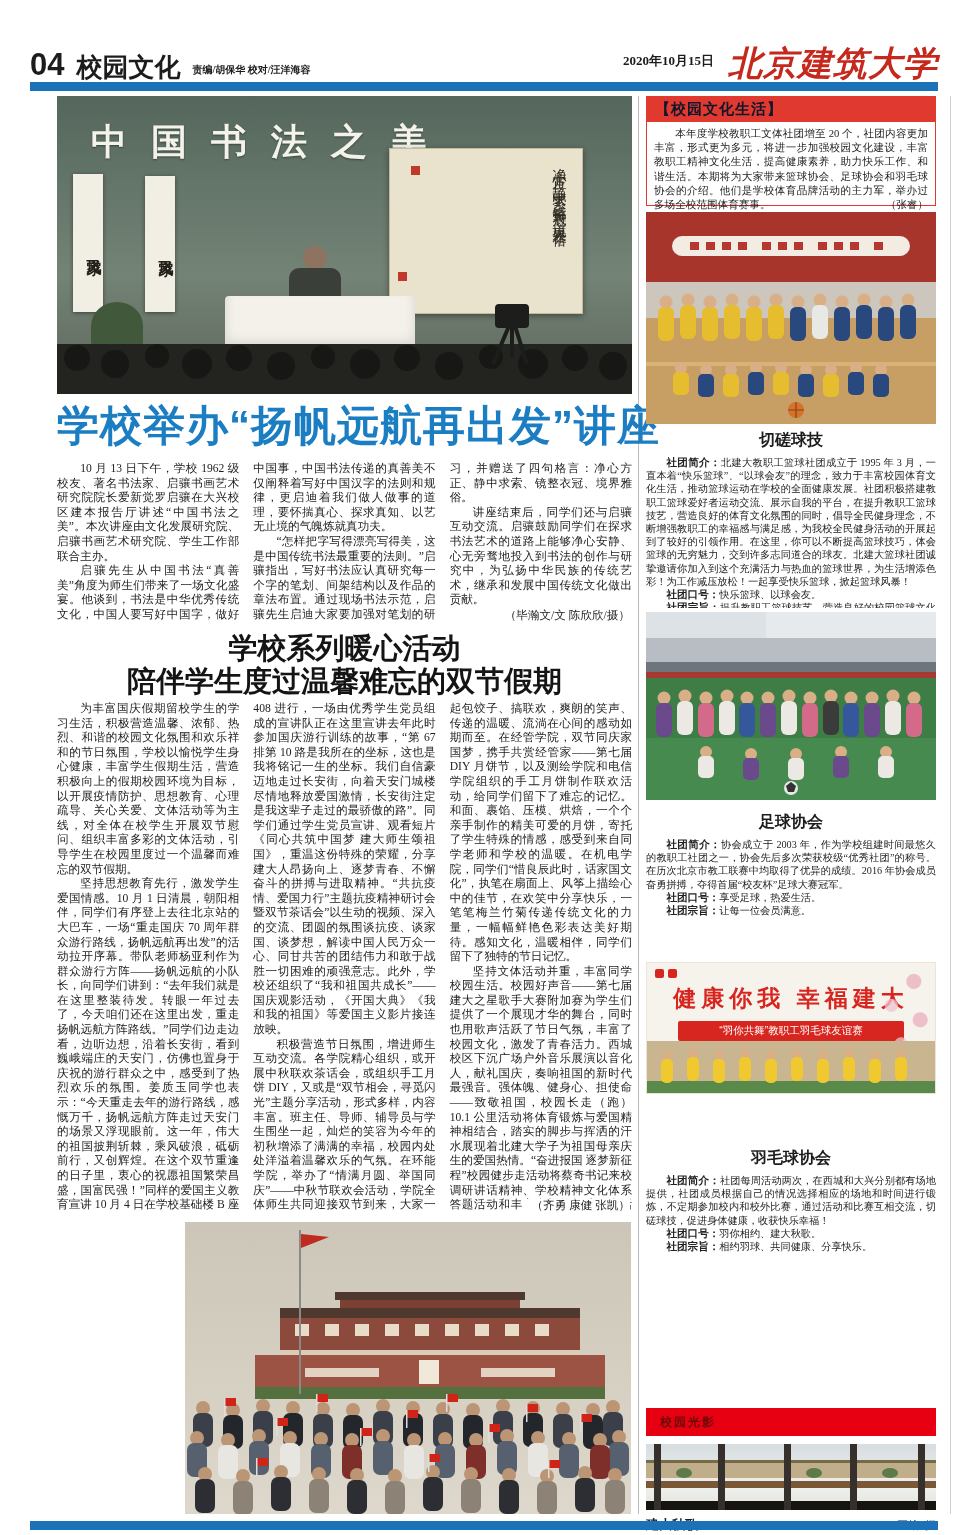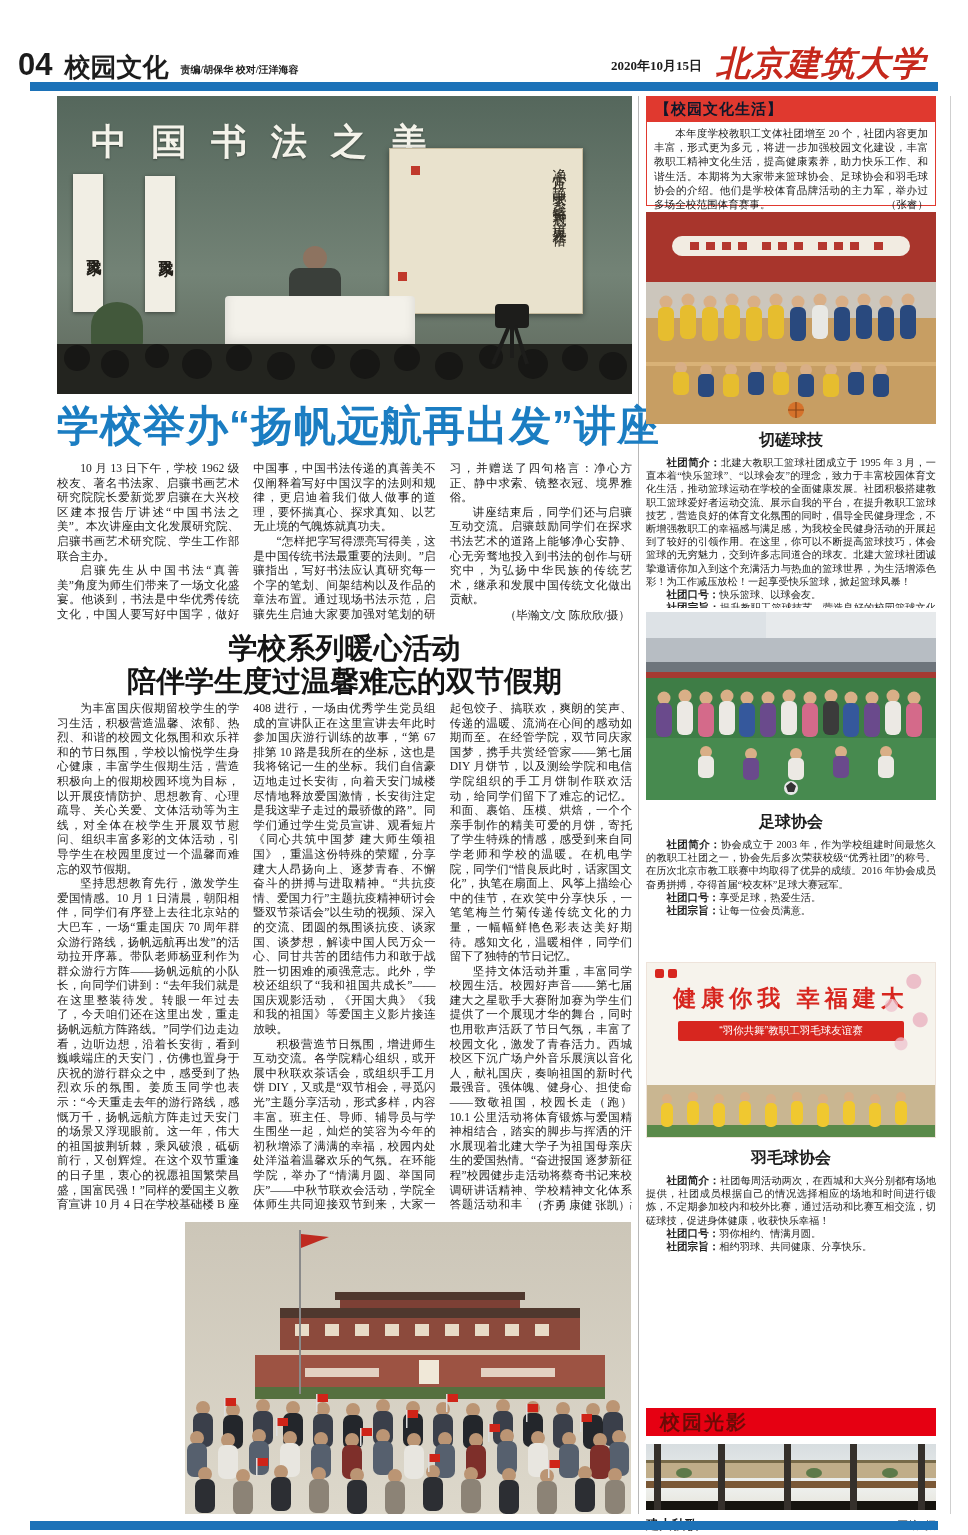--- a/index.html
+++ b/index.html
@@ -1,23 +1,23 @@
 <!DOCTYPE html>
 <html><head>
 <meta charset="utf-8">
 <style>
   html,body{margin:0;padding:0;background:#e9e9e9;}
   #page{position:relative;width:968px;height:1535px;margin:0 auto;background:#fff;overflow:hidden;
         font-family:"Liberation Serif","DejaVu Serif",serif;color:#1c1c1c;}
   
-  .hdr{position:absolute;left:18px;top:42px;width:908px;height:38px;display:flex;align-items:flex-end;}
+  .hdr{position:absolute;left:30px;top:42px;width:908px;height:38px;display:flex;align-items:flex-end;}
   .pagenum{font-family:"Liberation Sans",sans-serif;font-size:31px;font-weight:700;line-height:1;}
   .section-title{font-family:"Liberation Sans",sans-serif;font-size:26px;font-weight:700;line-height:1;margin-left:12px;}
   .editors{font-size:10px;font-weight:700;margin-left:12px;padding-bottom:3px;}
-  .hdr-right{margin-left:auto;display:flex;align-items:flex-end;margin-top:18px;}
+  .hdr-right{margin-left:auto;display:flex;align-items:center;margin-top:18px;}
   .date{font-size:13px;font-weight:700;padding-bottom:5px;}
   .masthead{font-family:"DejaVu Serif",serif;font-style:italic;font-weight:700;font-size:34px;line-height:1;color:#c5281c;margin-left:14px;letter-spacing:1px;}
   .bar{position:absolute;left:30px;width:908px;height:9px;background:#1c72b8;}
   .bar.top{top:82px}.bar.bottom{top:1521px}
   .vline{position:absolute;left:638px;top:96px;width:1px;height:1418px;background:#b8b8b8;}
   .edgeline{position:absolute;left:950px;top:96px;width:1px;height:1418px;background:#cfcfcf;}
   
   .main{position:absolute;left:57px;top:96px;width:575px;height:1420px;}
   .photo1{position:absolute;left:0;top:0;width:575px;height:298px;overflow:hidden;
           background:linear-gradient(#55675c,#73837六 60%,#5d665a);background:linear-gradient(#55675c,#738376 60%,#5d665a);}
@@ -57,31 +57,31 @@
   .sb-photo{overflow:hidden;}
   .ph-bball{top:116px;height:212px;}
   .ph-fball{top:516px;height:188px;}
   .club{text-align:justify;overflow:hidden;}
   .club-title{text-align:center;font-family:"Liberation Sans",sans-serif;font-weight:700;font-size:16px;margin:0 0 5px;}
   .club p{margin:0;text-indent:2em;font-size:10.2px;line-height:13.2px;color:#222;}
   .club b{font-family:"Liberation Sans",sans-serif;font-size:10.6px;}
   .club1{top:334px;height:178px;}
   .club2{top:716px;height:142px;}
   .club3{top:1052px;height:196px;}
-  .poster{top:866px;height:176px;background:#f6f3ec;border:1px solid #eee3da;box-sizing:border-box;overflow:hidden;}
+  .poster{top:866px;height:132px;background:#f6f3ec;border:1px solid #eee3da;box-sizing:border-box;overflow:hidden;}
   .poster-logos{position:absolute;left:8px;top:6px;display:flex;gap:4px;}
   .poster-logos i{display:block;width:9px;height:9px;background:#d7261f;border-radius:2px;}
   .poster-l1{margin-top:20px;text-align:center;color:#d7261f;font-family:"Liberation Sans",sans-serif;font-weight:900;font-size:23px;letter-spacing:5px;white-space:nowrap;}
   .poster-l2{margin-top:3px;text-align:center;color:#d7261f;font-family:"Liberation Sans",sans-serif;font-weight:900;font-size:20px;letter-spacing:3px;white-space:nowrap;}
   .poster-ribbon{margin:7px auto 0;width:226px;background:#d7261f;color:#fff;font-family:"Liberation Sans",sans-serif;font-size:10.5px;text-align:center;padding:3px 0;border-radius:2px;}
   .poster-flowers{position:absolute;right:2px;top:4px;width:64px;height:96px;opacity:.75;
      background:radial-gradient(circle at 70% 15%,#e9aebe 7px,transparent 8px),radial-gradient(circle at 35% 40%,#eec3cf 6px,transparent 7px),radial-gradient(circle at 80% 55%,#e9aebe 7px,transparent 8px),radial-gradient(circle at 50% 80%,#eec3cf 6px,transparent 7px);}
   .poster-strip{position:absolute;left:0;bottom:0;width:100%;height:52px;background:#c9b691;}
   .gb-bar{top:1312px;height:28px;background:#e60012;display:flex;align-items:center;padding-left:14px;box-sizing:border-box;
-          font-family:"Liberation Sans",sans-serif;font-weight:900;font-size:20px;color:#6d0b06;letter-spacing:2px;}
+          font-family:"Liberation Sans",sans-serif;font-weight:900;font-size:12px;color:#6d0b06;letter-spacing:2px;}
   .gb-photo{top:1348px;height:66px;background:linear-gradient(#d7dde0,#eef0ee 65%,#e6e4da);overflow:hidden;}
   .gb-bld{position:absolute;left:0;top:16px;width:100%;height:15px;background:#c0ad89;border-top:3px solid #776a49;}
   .gb-tree{position:absolute;top:24px;width:16px;height:10px;border-radius:50%;background:#5d7a4a;}
   .gb-rail{position:absolute;left:0;top:37px;width:100%;height:7px;background:#7a5836;}
   .gb-sill{position:absolute;left:0;bottom:0;width:100%;height:9px;background:#16140f;}
   .gb-mull{position:absolute;top:0;width:7px;height:100%;background:#35302b;}
   .gb-cap{top:1420px;display:flex;justify-content:space-between;align-items:baseline;}
   .gb-cap .t{font-family:"Liberation Sans",sans-serif;font-weight:700;font-size:13px;}
   .gb-cap .c{font-size:11px;}
   svg{display:block;}
@@ -455,21 +455,21 @@
               <use href="#pp" x="228" y="14"></use>
               <use href="#pp" x="254" y="12"></use>
             </g>
         </svg>
       </div>
     </div>
 
     <div class="sb-abs club club3">
       <div class="club-title">羽毛球协会</div>
       <p><b>社团简介：</b><span>社团每周活动两次，在西城和大兴分别都有场地提供，社团成员根据自己的情况选择相应的场地和时间进行锻炼，不定期参加校内和校外比赛，通过活动和比赛互相交流，切磋球技，促进身体健康，收获快乐幸福！</span></p>
-      <p><b>社团口号：</b><span>羽你相约、情满月圆。</span></p>
+      <p><b>社团口号：</b><span>羽你相约、建大秋歌。</span></p>
       <p><b>社团宗旨：</b><span>相约羽球、共同健康、分享快乐。</span></p>
     </div>
 
     <div class="sb-abs gb-bar">
       <span>校园光影</span>
     </div>
     <div class="sb-abs gb-photo">
       <div class="gb-bld"></div>
       <div class="gb-tree" style="left:30px"></div>
       <div class="gb-tree" style="left:160px"></div>

